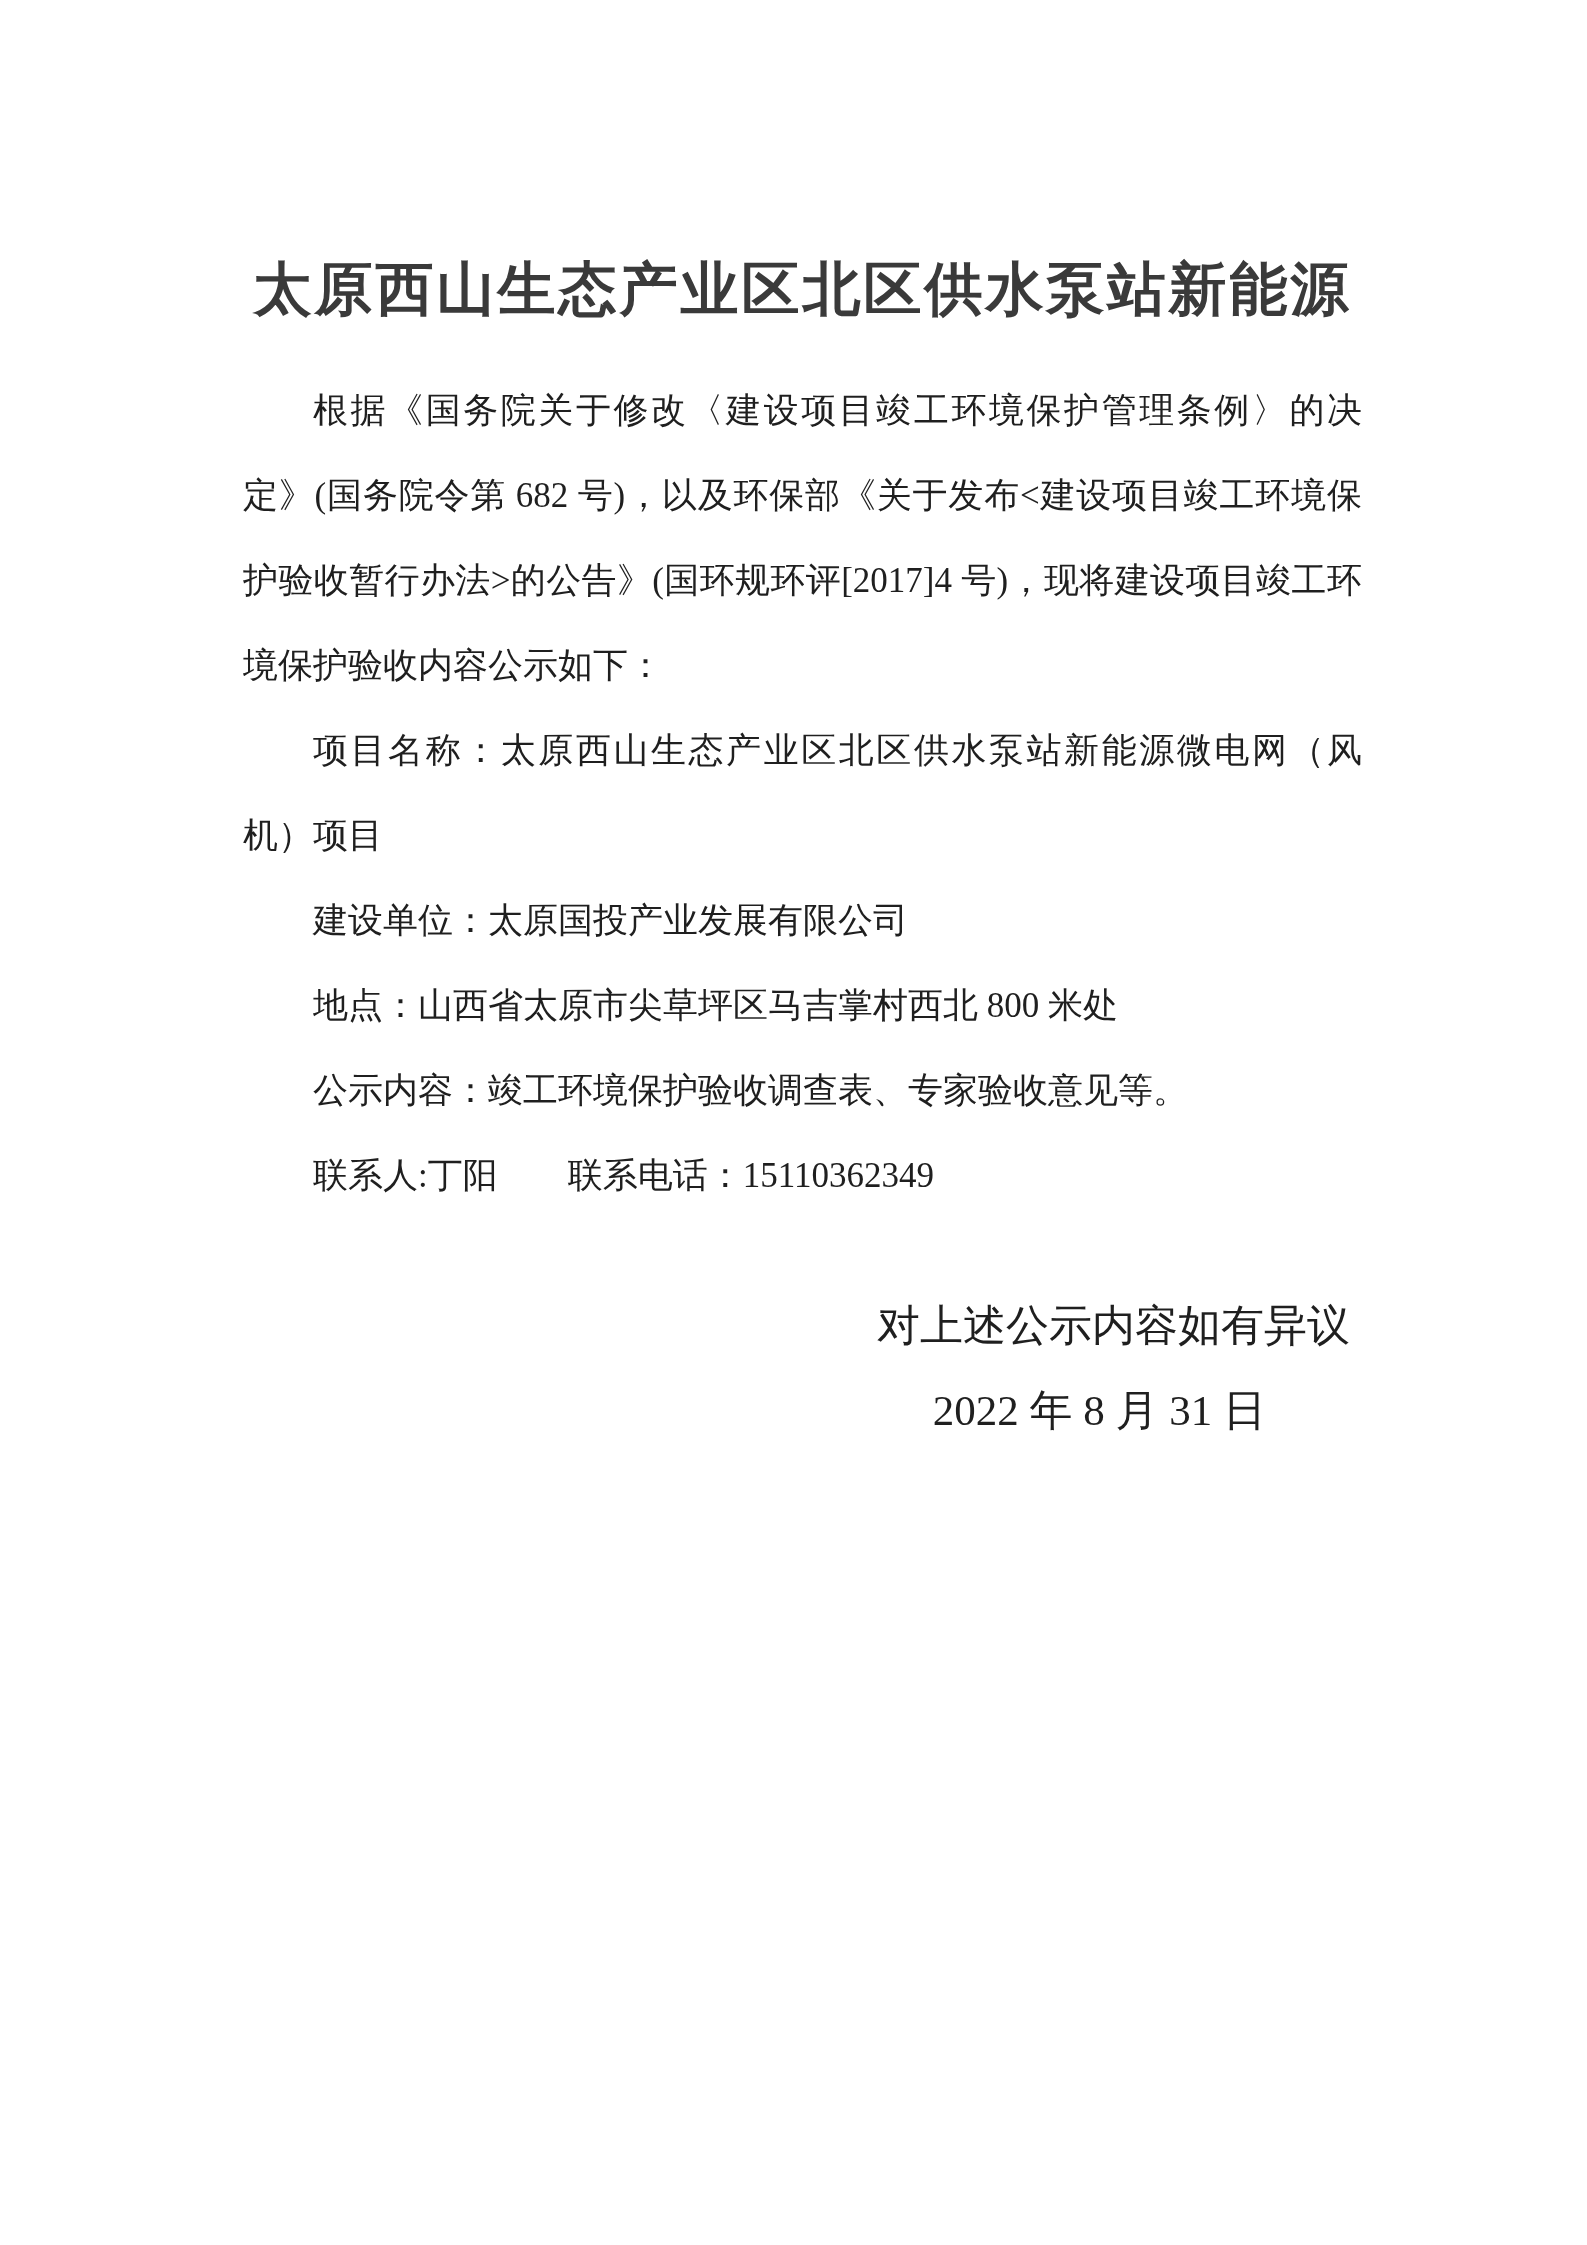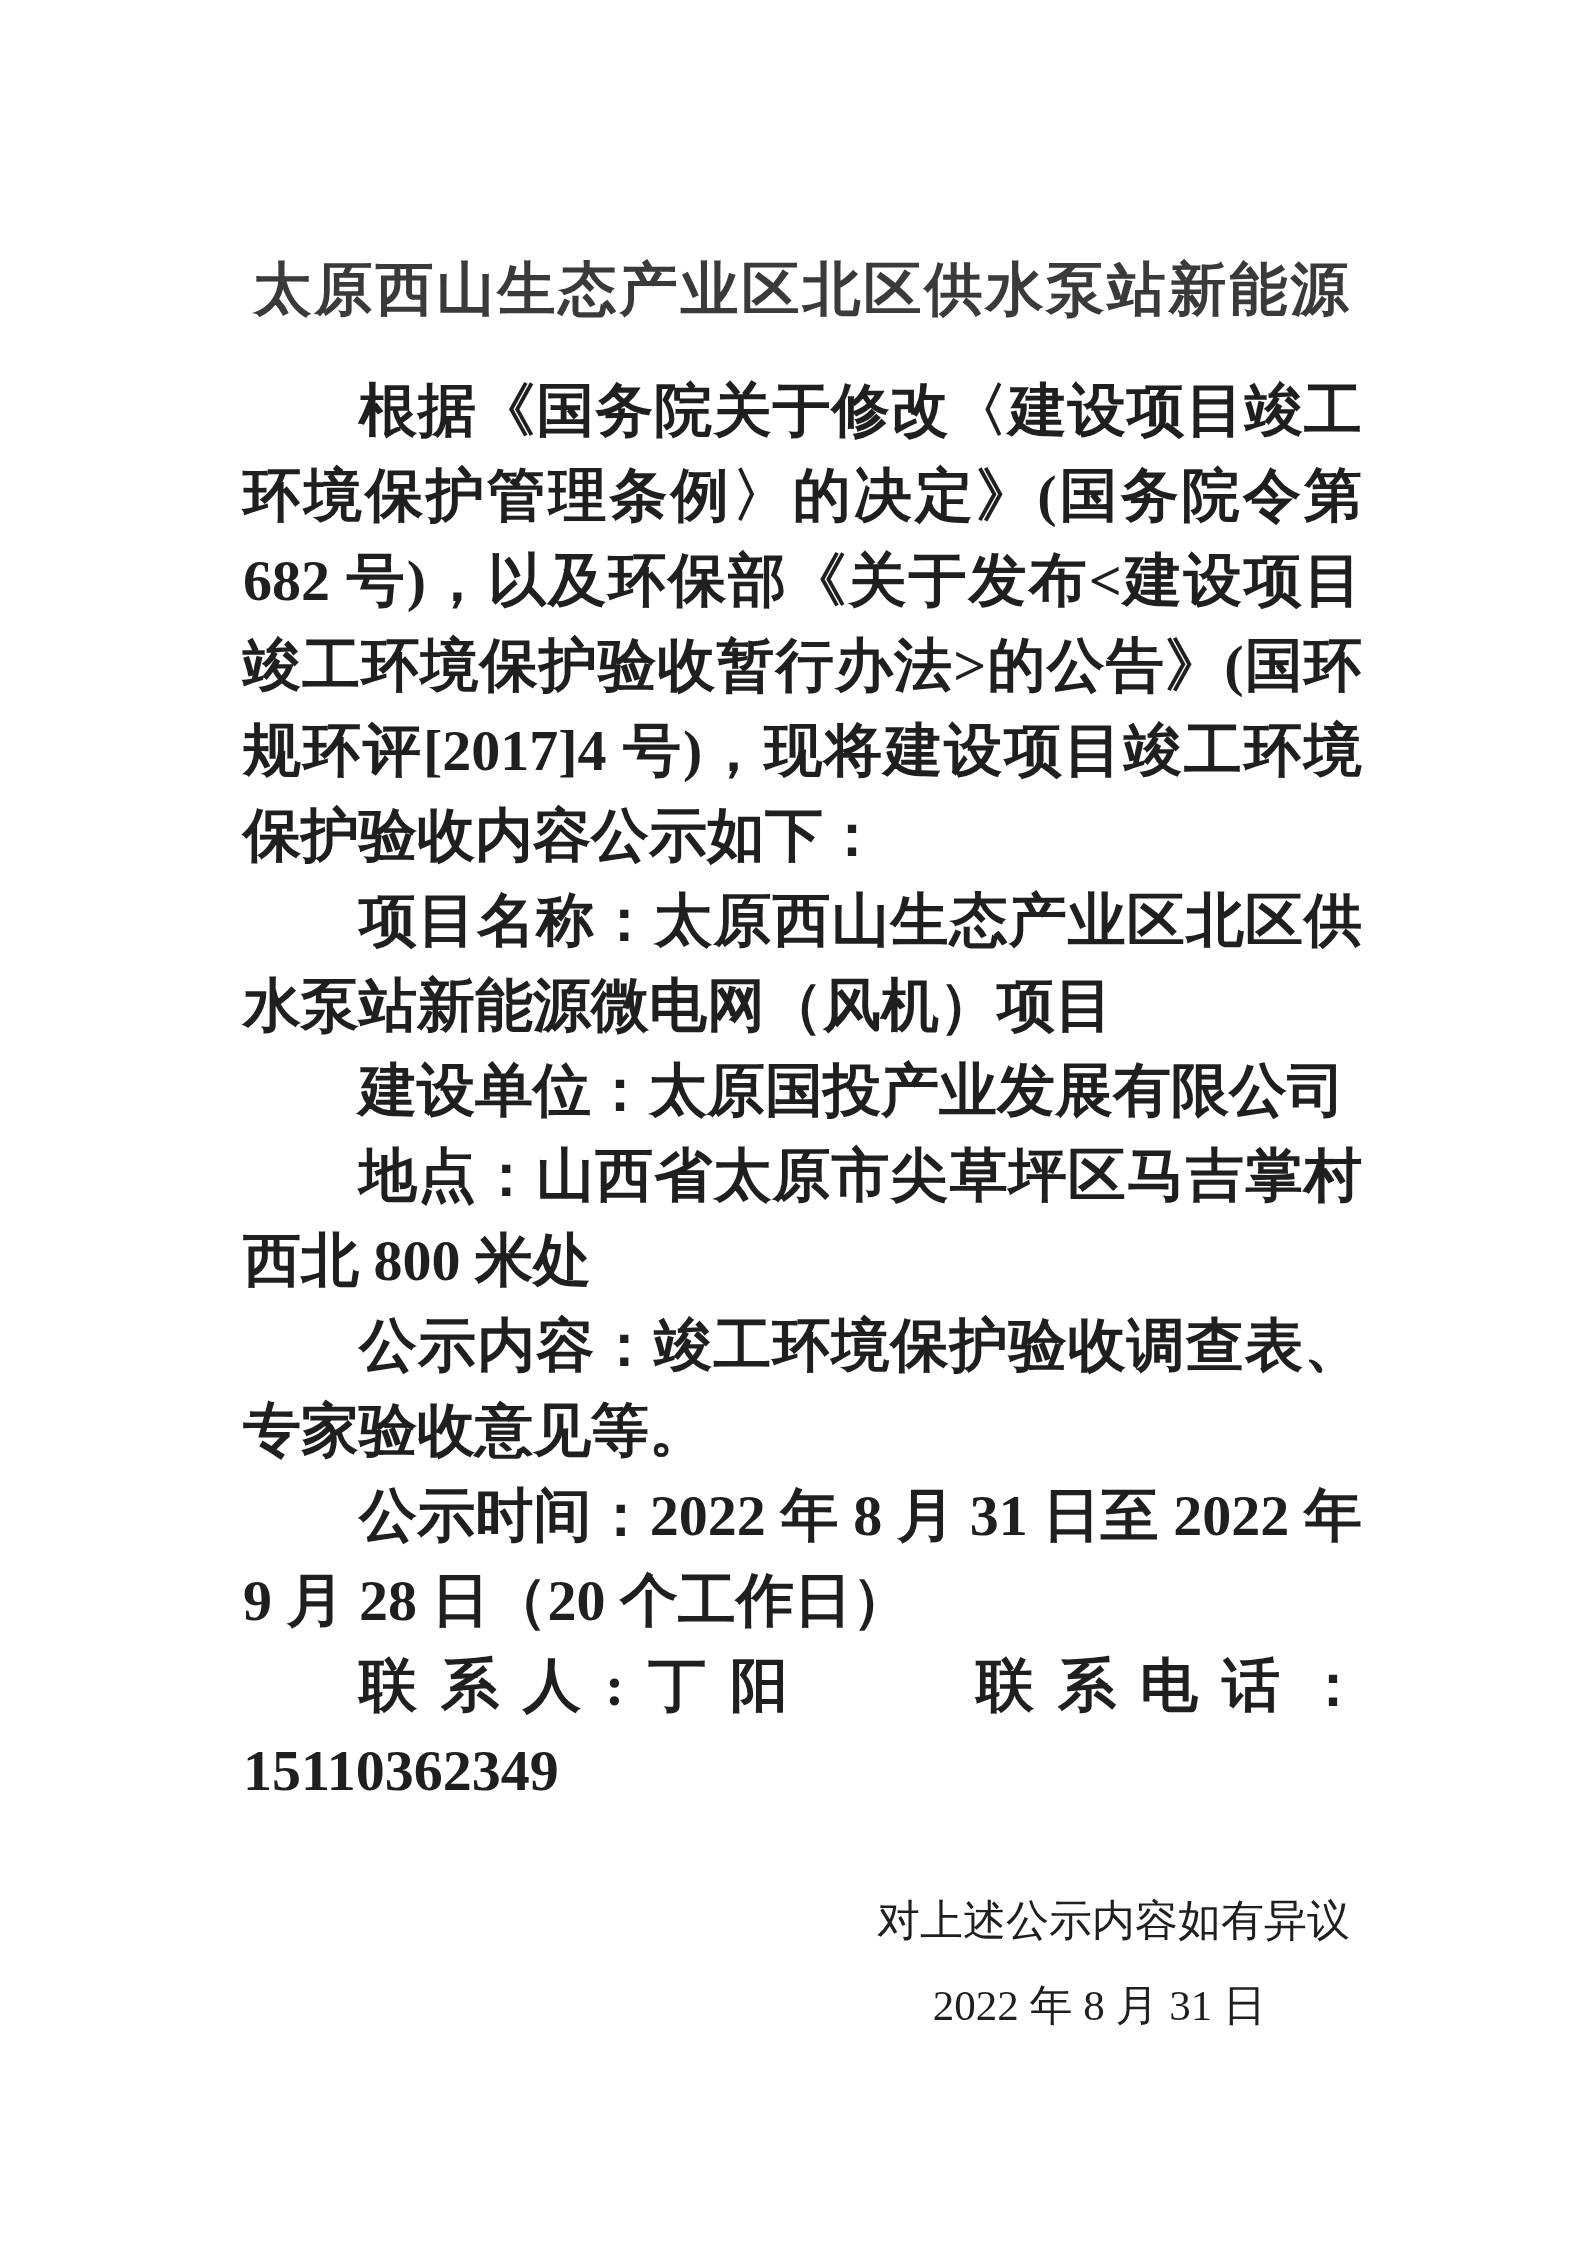--- a/index.html
+++ b/index.html
@@ -23,24 +23,23 @@
     text-align: center;
     font-size: 58px;
     line-height: 96px;
     font-weight: bold;
     color: #3a3a3a;
     letter-spacing: 3px;
     font-family: "Liberation Serif", "DejaVu Serif", serif;
   }
   .doc-body {
     margin-top: 30px;
-    font-size: 58px;
+    font-size: 35px;
     line-height: 85px;
     text-align: justify;
-    font-weight: bold;
   }
   .doc-body p {
     margin: 0;
     padding: 0;
     text-indent: 2em;
     word-break: break-word;
   }
   .signature {
     margin-top: 65px;
     font-size: 43px;
@@ -62,21 +61,20 @@
   <div class="doc-title">
     <div>太原西山生态产业区北区供水泵站新能源</div>
   </div>
 
   <div class="doc-body">
     <p>根据《国务院关于修改〈建设项目竣工环境保护管理条例〉的决定》(国务院令第 682 号)，以及环保部《关于发布&lt;建设项目竣工环境保护验收暂行办法&gt;的公告》(国环规环评[2017]4 号)，现将建设项目竣工环境保护验收内容公示如下：</p>
     <p>项目名称：太原西山生态产业区北区供水泵站新能源微电网（风机）项目</p>
     <p>建设单位：太原国投产业发展有限公司</p>
     <p>地点：山西省太原市尖草坪区马吉掌村西北 800 米处</p>
     <p>公示内容：竣工环境保护验收调查表、专家验收意见等。</p>
-    <p>公示时间：2022 年 8 月 31 日至 2022 年 9 月 28 日（20 个工作日）</p>
     <p>联系人:丁阳　　联系电话：15110362349</p>
   </div>
 
   <div class="signature">
     <div class="company">对上述公示内容如有异议</div>
     <div class="date">2022 年 8 月 31 日</div>
   </div>
 
 </div>
 

